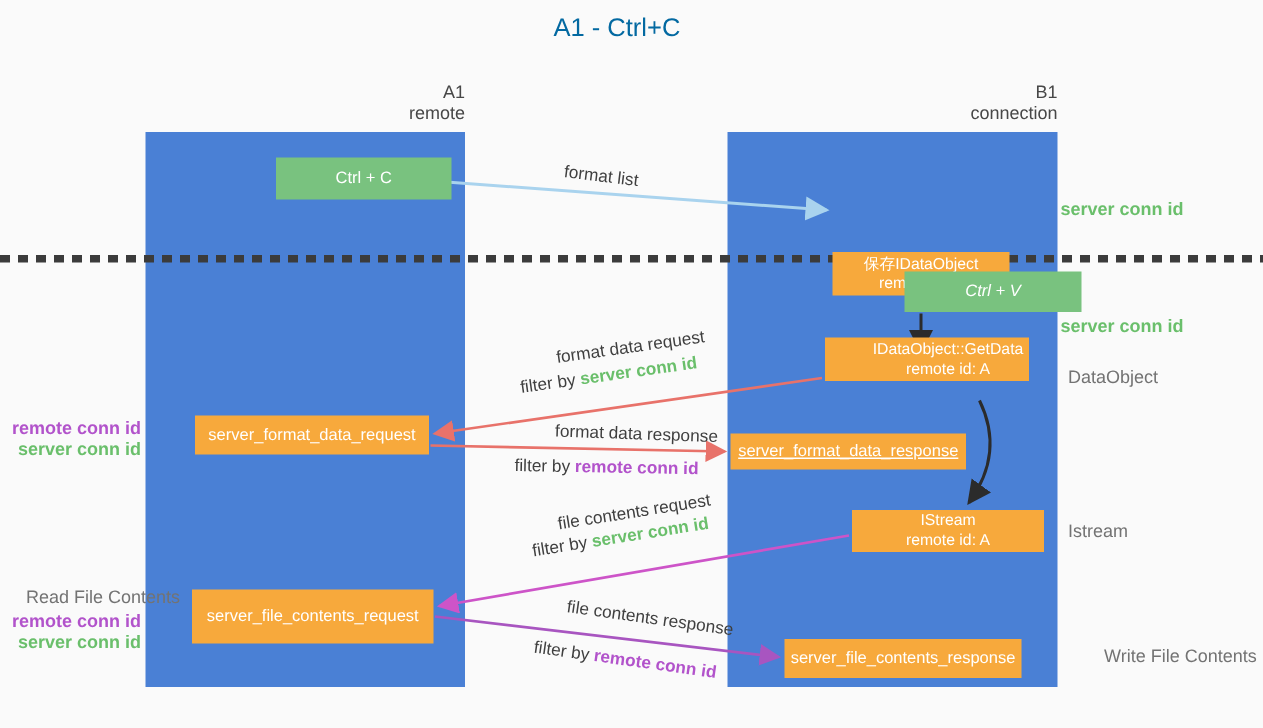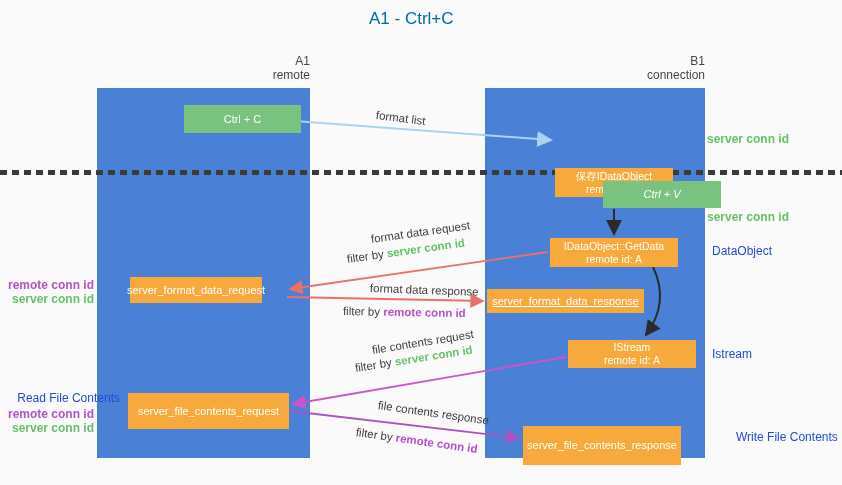--- a/index.html
+++ b/index.html
@@ -15,21 +15,21 @@
         color:#fff;text-align:center;line-height:13px;}
   .node.orange{background:var(--box_orange,#f7a93c);font-size:11px;}
   .node.green{background:var(--box_green,#79c27f);font-size:11px;margin-left:48px;}
   .node .l2{font-size:10.5px;}
   .hdr{z-index:3;text-align:right;color:#474747;font-size:12px;line-height:14px;}
   .title{z-index:3;color:#0369a1;font-size:17px;line-height:22px;}
   .divider{z-index:3;height:5px;
     background:repeating-linear-gradient(90deg,#3b3b3b 0 7px,transparent 7px 12px);}
   .albl{z-index:4;font-size:11.5px;color:#3f3f3f;white-space:nowrap;transform-origin:left center;}
   .side{z-index:3;font-size:12px;white-space:nowrap;}
-  .dark{color:#1d4ed8;}
+  .dark{color:#737373;}
   .greenT{color:var(--text_green,#6abf6b);font-weight:bold;}
   .purpleT{color:var(--text_purple,#b253cb);font-weight:bold;}
   .rightAlign{text-align:right;line-height:14px;}
 </style>
 </head>
 <body>
 
 <div class="abs title" style="left:369px;top:8px;">
   <div>A1 - Ctrl+C</div>
 </div>
@@ -78,38 +78,38 @@
 <div class="abs node green" style="left:136px;top:105px;width:117px;height:28px;">
   <span>Ctrl + C</span>
 </div>
 <div class="abs node orange" style="left:555px;top:128px;width:118px;height:29px;margin-top:40px;">
   <span class="l2">保存IDataObject</span>
   <span class="l2">remote id: A</span>
 </div>
 <div class="abs node green" style="left:555px;top:181px;width:118px;height:27px;font-style:italic;">
   <span>Ctrl + V</span>
 </div>
-<div class="abs node orange" style="left:550px;top:238px;width:128px;height:29px;">
+<div class="abs node orange" style="left:550px;top:225px;width:108px;height:29px;padding-left:28px;">
   <span class="l2">IDataObject::GetData</span>
   <span class="l2">remote id: A</span>
 </div>
-<div class="abs node orange" style="left:130px;top:277px;width:132px;height:26px;">
+<div class="abs node orange" style="left:130px;top:277px;width:156px;height:26px;">
   <span>server_format_data_request</span>
 </div>
 <div class="abs node orange" style="left:487px;top:289px;width:157px;height:24px;text-decoration:underline;">
   <span>server_format_data_response</span>
 </div>
 <div class="abs node orange" style="left:568px;top:340px;width:128px;height:28px;">
   <span class="l2">IStream</span>
   <span class="l2">remote id: A</span>
 </div>
 <div class="abs node orange" style="left:128px;top:393px;width:161px;height:36px;">
   <span>server_file_contents_request</span>
 </div>
-<div class="abs node orange" style="left:523px;top:426px;width:158px;height:39px;">
+<div class="abs node orange" style="left:523px;top:426px;width:158px;height:26px;">
   <span>server_file_contents_response</span>
 </div>
 
 <div class="abs albl" style="left:376px;top:109px;transform:rotate(7deg);">format list</div>
 
 <div class="abs albl" style="left:371px;top:233px;transform:rotate(-8deg);">format data request</div>
 <div class="abs albl" style="left:347px;top:253px;transform:rotate(-8deg);">
   <span>filter by </span><span class="greenT">server conn id</span>
 </div>
 

